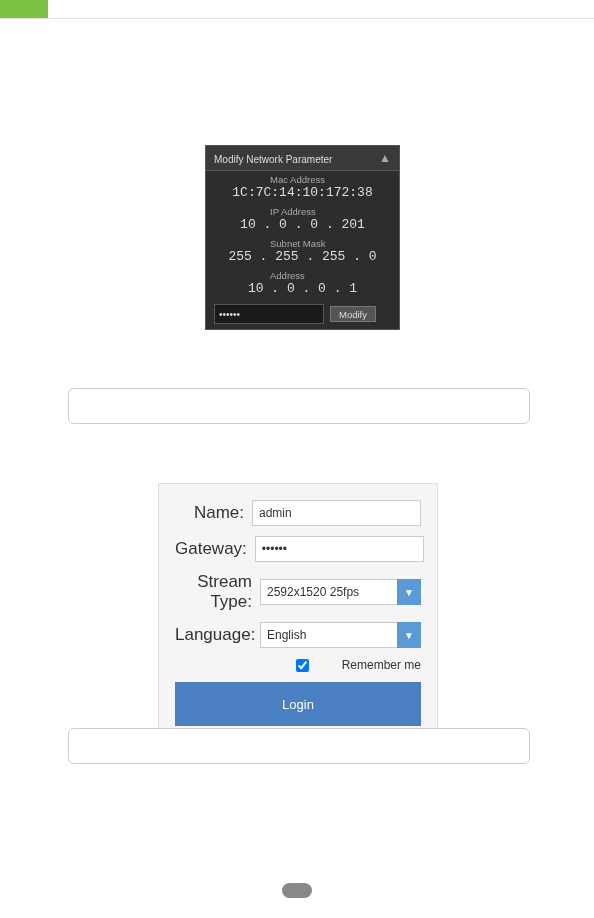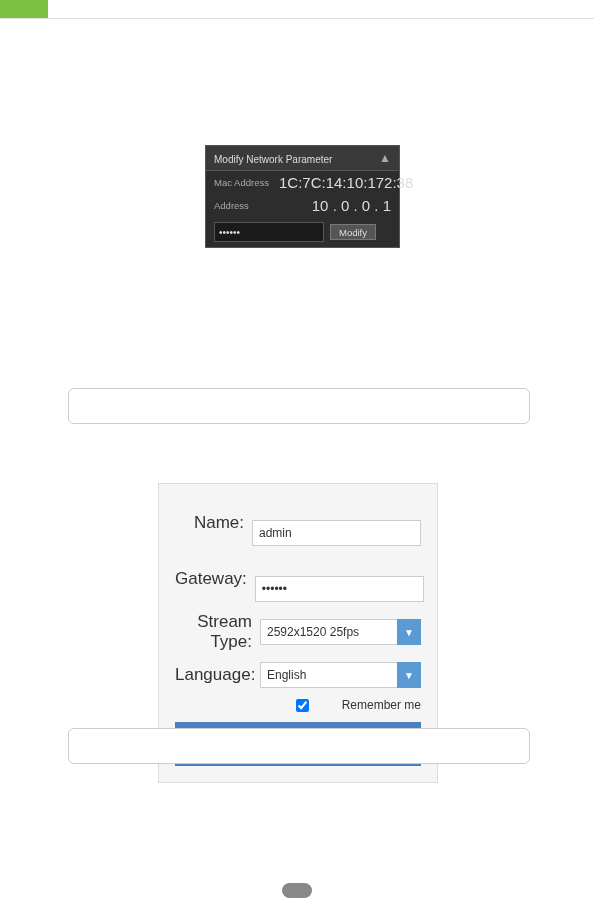--- a/index.html
+++ b/index.html
@@ -62,32 +62,34 @@
     .network-dialog-header .arrow-up {
       font-size: 12px;
       color: #aaa;
     }
 
     .network-row {
       display: flex;
       align-items: center;
       padding: 3px 8px;
       justify-content: space-between;
+      flex-direction: column;
     }
 
     .network-row .label {
       color: #aaa;
       font-size: 9.5px;
       min-width: 65px;
     }
 
     .network-row .value {
       color: #ddd;
-      font-size: 15px;
+      font-size: 13px;
       text-align: right;
+      font-family: Liberation Mono, monospace;
     }
 
     .network-password-row {
       display: flex;
       align-items: center;
       padding: 5px 8px;
       gap: 6px;
     }
 
     .network-password-input {
@@ -157,21 +159,20 @@
     }
 
     .form-input {
       flex: 1;
       height: 26px;
       border: 1px solid #ccc;
       background: #fff;
       padding: 0 6px;
       font-size: 12px;
       color: #333;
-      margin-top: 20px;
     }
 
     .form-select-wrapper {
       flex: 1;
       position: relative;
       height: 26px;
       text-align: right;
     }
 
     .form-select-display {
@@ -251,20 +252,28 @@
 <div class="network-dialog">
   <div class="network-dialog-header">
     <span>Modify Network Parameter</span>
     <span class="arrow-up">▲</span>
   </div>
   <div class="network-row">
     <span class="label">Mac Address</span>
     <span class="value">1C:7C:14:10:172:38</span>
   </div>
   <div class="network-row">
+    <span class="label">IP Address</span>
+    <span class="value">10 . 0 . 0 . 201</span>
+  </div>
+  <div class="network-row">
+    <span class="label">Subnet Mask</span>
+    <span class="value">255 . 255 . 255 . 0</span>
+  </div>
+  <div class="network-row">
     <span class="label">Address</span>
     <span class="value">10 . 0 . 0 . 1</span>
   </div>
   <div class="network-password-row">
     <input class="network-password-input" type="password" value="123456" style="">
     <button class="modify-btn">Modify</button>
   </div>
 </div>
 
 <div class="text-box text-box-1"></div>

